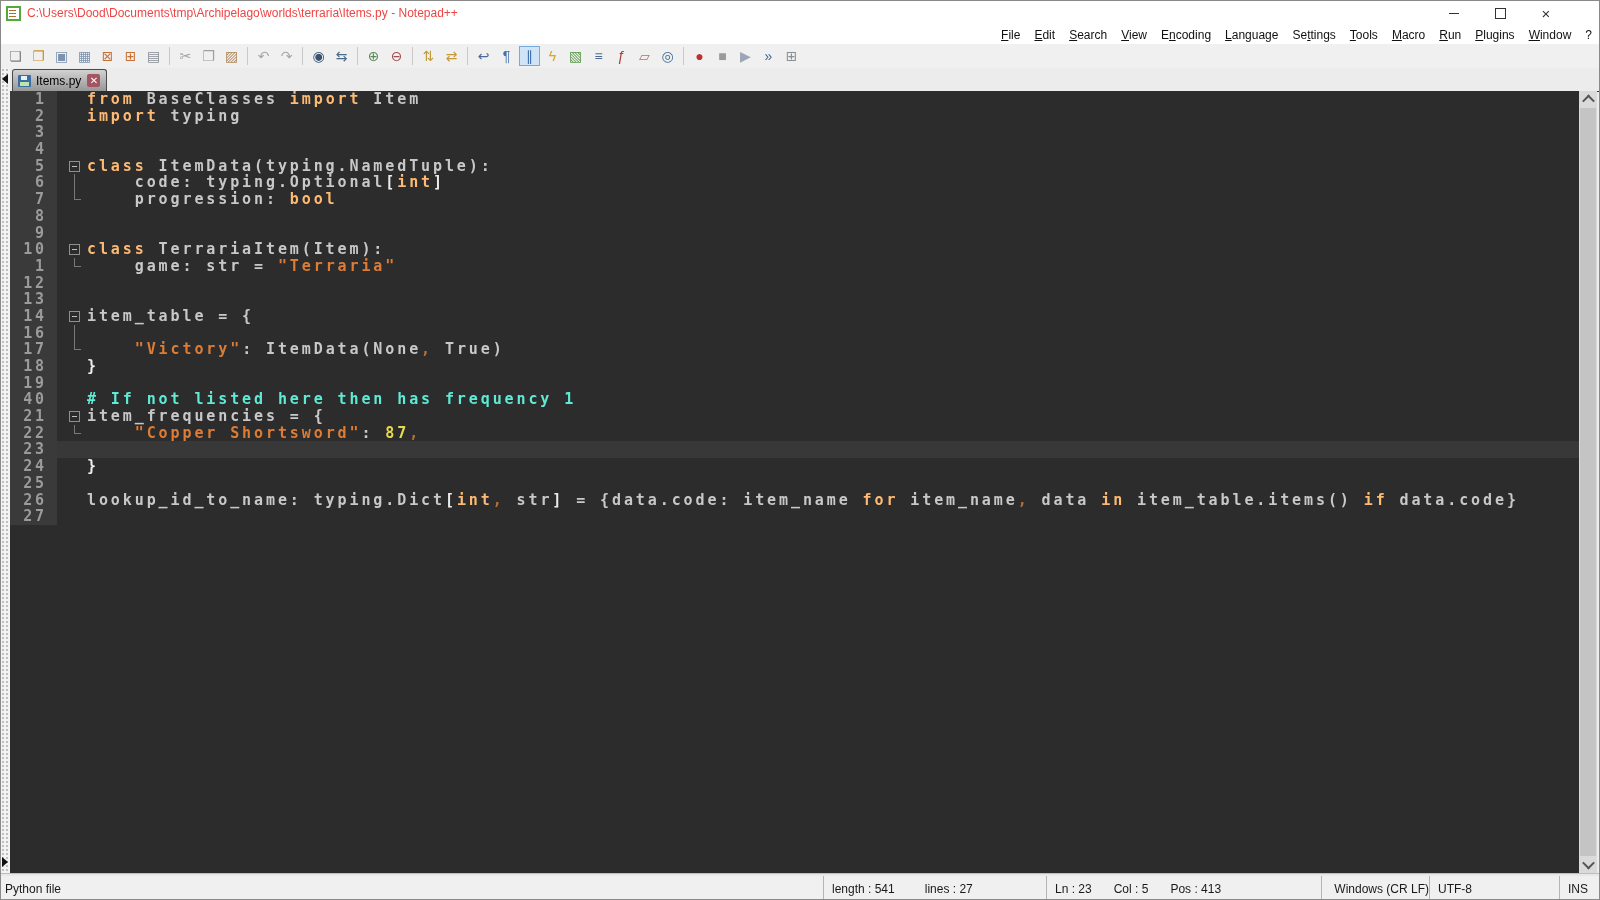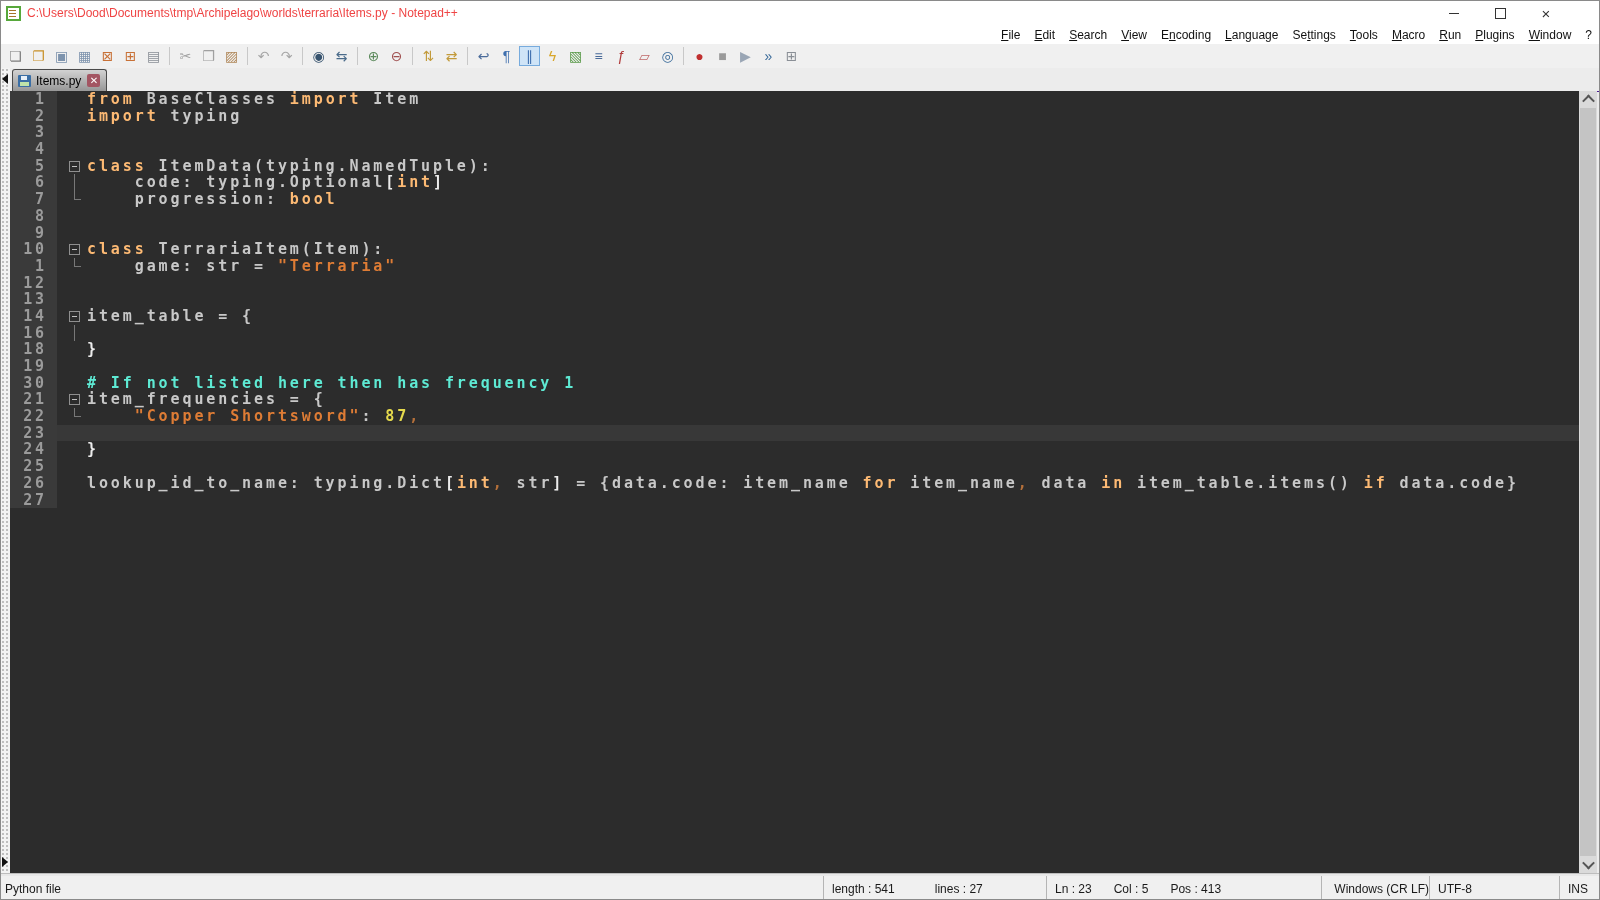--- a/index.html
+++ b/index.html
@@ -88,21 +88,21 @@
            transform:rotate(45deg) translate(-1px,-1px);}
   .sb-thumb{position:absolute;left:1px;right:1px;top:17px;bottom:17px;background:#c4c4c4;}
 
   
   .bottom-gap{position:absolute;left:0;top:872px;width:100%;height:3px;background:#e8e8e8;border-top:1px solid #bdbdbd;}
   .statusbar{position:absolute;left:0;top:875px;width:100%;height:25px;background:#f0f0f0;
              display:flex;align-items:center;font-size:12px;color:#1a1a1a;box-sizing:border-box;}
   .sb-sec{height:100%;display:flex;align-items:center;box-sizing:border-box;padding-left:8px;}
   .sb-sec + .sb-sec{border-left:1px solid #b5b5b5;}
   .sec1{flex:0 0 822px;padding-left:4px;}
-  .sec2{flex:0 0 223px;gap:40px;}
+  .sec2{flex:0 0 223px;gap:30px;}
   .sec3{flex:0 0 275px;gap:22px;}
   .sec4{flex:0 0 108px;justify-content:flex-end;}
   .sec5{flex:0 0 130px;}
   .sec6{flex:1;}
 </style>
 </head>
 <body>
 
 <div id="app">
 
@@ -309,35 +309,44 @@
           <div class="line-row">
             <div class="ln-num">16</div>
             <div class="line-rest">
               <div class="fold-cell">
                 <span class="fold-line"></span>
               </div>
               <div class="code-cell"></div>
             </div>
           </div>
           <div class="line-row">
+            <div class="ln-num">17</div>
+            <div class="line-rest">
+              <div class="fold-cell">
+                <span class="fold-end"></span>
+              </div>
+              <div class="code-cell"><span class="d">    </span><span class="s">"Victory"</span><span class="d">: ItemData(None</span><span class="p">,</span><span class="d"> True)</span></div>
+            </div>
+          </div>
+          <div class="line-row">
             <div class="ln-num">18</div>
             <div class="line-rest">
               <div class="fold-cell"></div>
               <div class="code-cell"><span class="b">}</span></div>
             </div>
           </div>
           <div class="line-row">
             <div class="ln-num">19</div>
             <div class="line-rest">
               <div class="fold-cell"></div>
               <div class="code-cell"></div>
             </div>
           </div>
           <div class="line-row">
-            <div class="ln-num">30</div>
+            <div class="ln-num">40</div>
             <div class="line-rest">
               <div class="fold-cell"></div>
               <div class="code-cell"><span class="c"># If not listed here then has frequency 1</span></div>
             </div>
           </div>
           <div class="line-row">
             <div class="ln-num">21</div>
             <div class="line-rest">
               <div class="fold-cell">
                 <span class="fold-box"></span>

